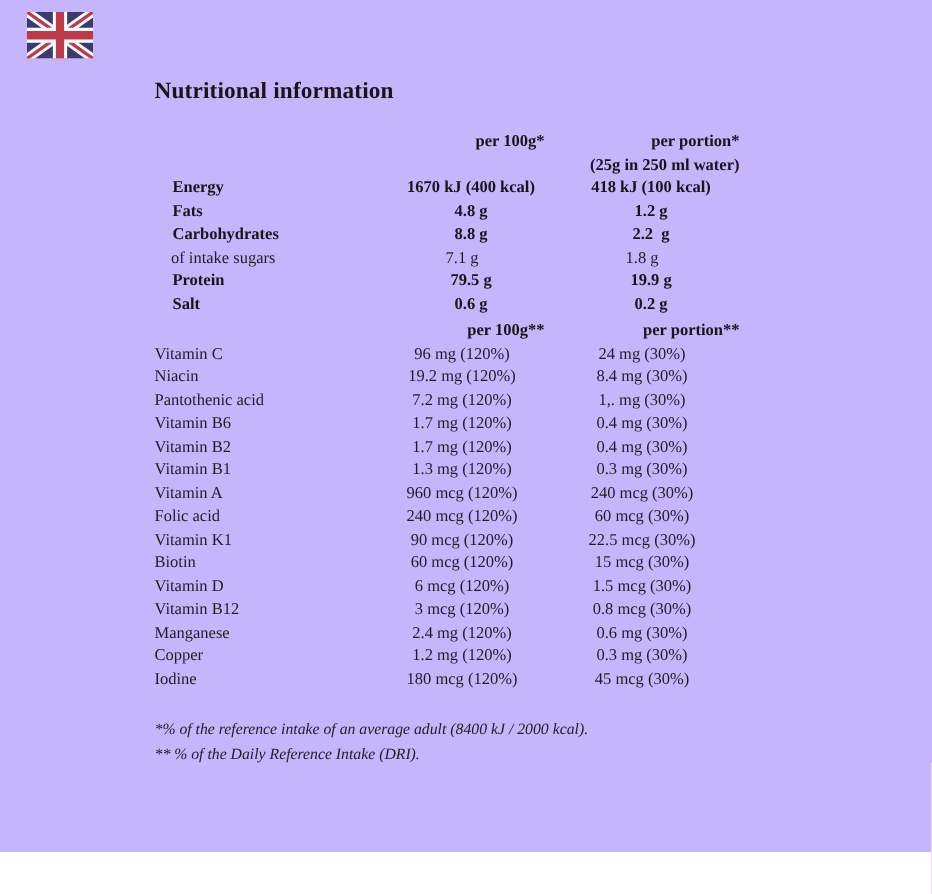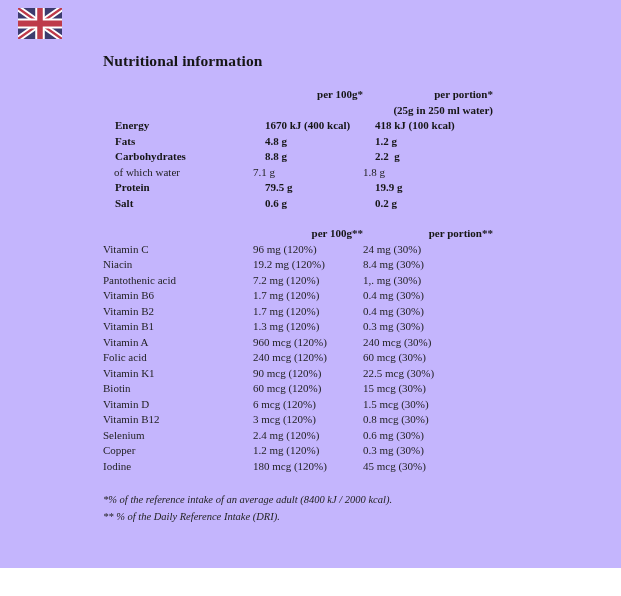--- a/index.html
+++ b/index.html
@@ -27,24 +27,24 @@
   col.c-label  { width:150px; }
   col.c-per100 { width:110px; }
   col.c-port   { width:130px; }
   td, th {
     height:15.5px; font-size:11px; line-height:15.5px;
     padding:0; vertical-align:bottom; font-weight:400;
     white-space:pre; overflow:visible;
   }
   th { text-align:right; font-weight:700; color:#161616; }
   td.label { text-align:left; }
-  td.num   { text-align:left; }
+  td.num   { text-align:center; }
   tr.b td  { font-weight:700; color:#161616;padding-left:12px; }
   tr.indent td.label { padding-left:11px; }
-  .micro { margin-top:15px; }
+  .micro { margin-top:2px; }
   .footnotes { margin-top:17px; }
   .footnote {
     font-size:10.5px; font-style:italic; line-height:17px; color:#222;
   }
 </style>
 </head>
 <body>
 
 <div class="page">
 
@@ -88,21 +88,21 @@
     <td class="label">Fats</td>
     <td class="num">4.8 g</td>
     <td class="num">1.2 g</td>
   </tr>
           <tr class="b">
     <td class="label">Carbohydrates</td>
     <td class="num">8.8 g</td>
     <td class="num">2.2  g</td>
   </tr>
           <tr class="indent">
-    <td class="label">of which water</td>
+    <td class="label">of intake sugars</td>
     <td class="num">7.1 g</td>
     <td class="num">1.8 g</td>
   </tr>
           <tr class="b">
     <td class="label">Protein</td>
     <td class="num">79.5 g</td>
     <td class="num">19.9 g</td>
   </tr>
           <tr class="b">
     <td class="label">Salt</td>
@@ -180,21 +180,21 @@
     <td class="label">Vitamin D</td>
     <td class="num">6 mcg (120%)</td>
     <td class="num">1.5 mcg (30%)</td>
   </tr>
           <tr>
     <td class="label">Vitamin B12</td>
     <td class="num">3 mcg (120%)</td>
     <td class="num">0.8 mcg (30%)</td>
   </tr>
           <tr>
-    <td class="label">Selenium</td>
+    <td class="label">Manganese</td>
     <td class="num">2.4 mg (120%)</td>
     <td class="num">0.6 mg (30%)</td>
   </tr>
           <tr>
     <td class="label">Copper</td>
     <td class="num">1.2 mg (120%)</td>
     <td class="num">0.3 mg (30%)</td>
   </tr>
           <tr>
     <td class="label">Iodine</td>

